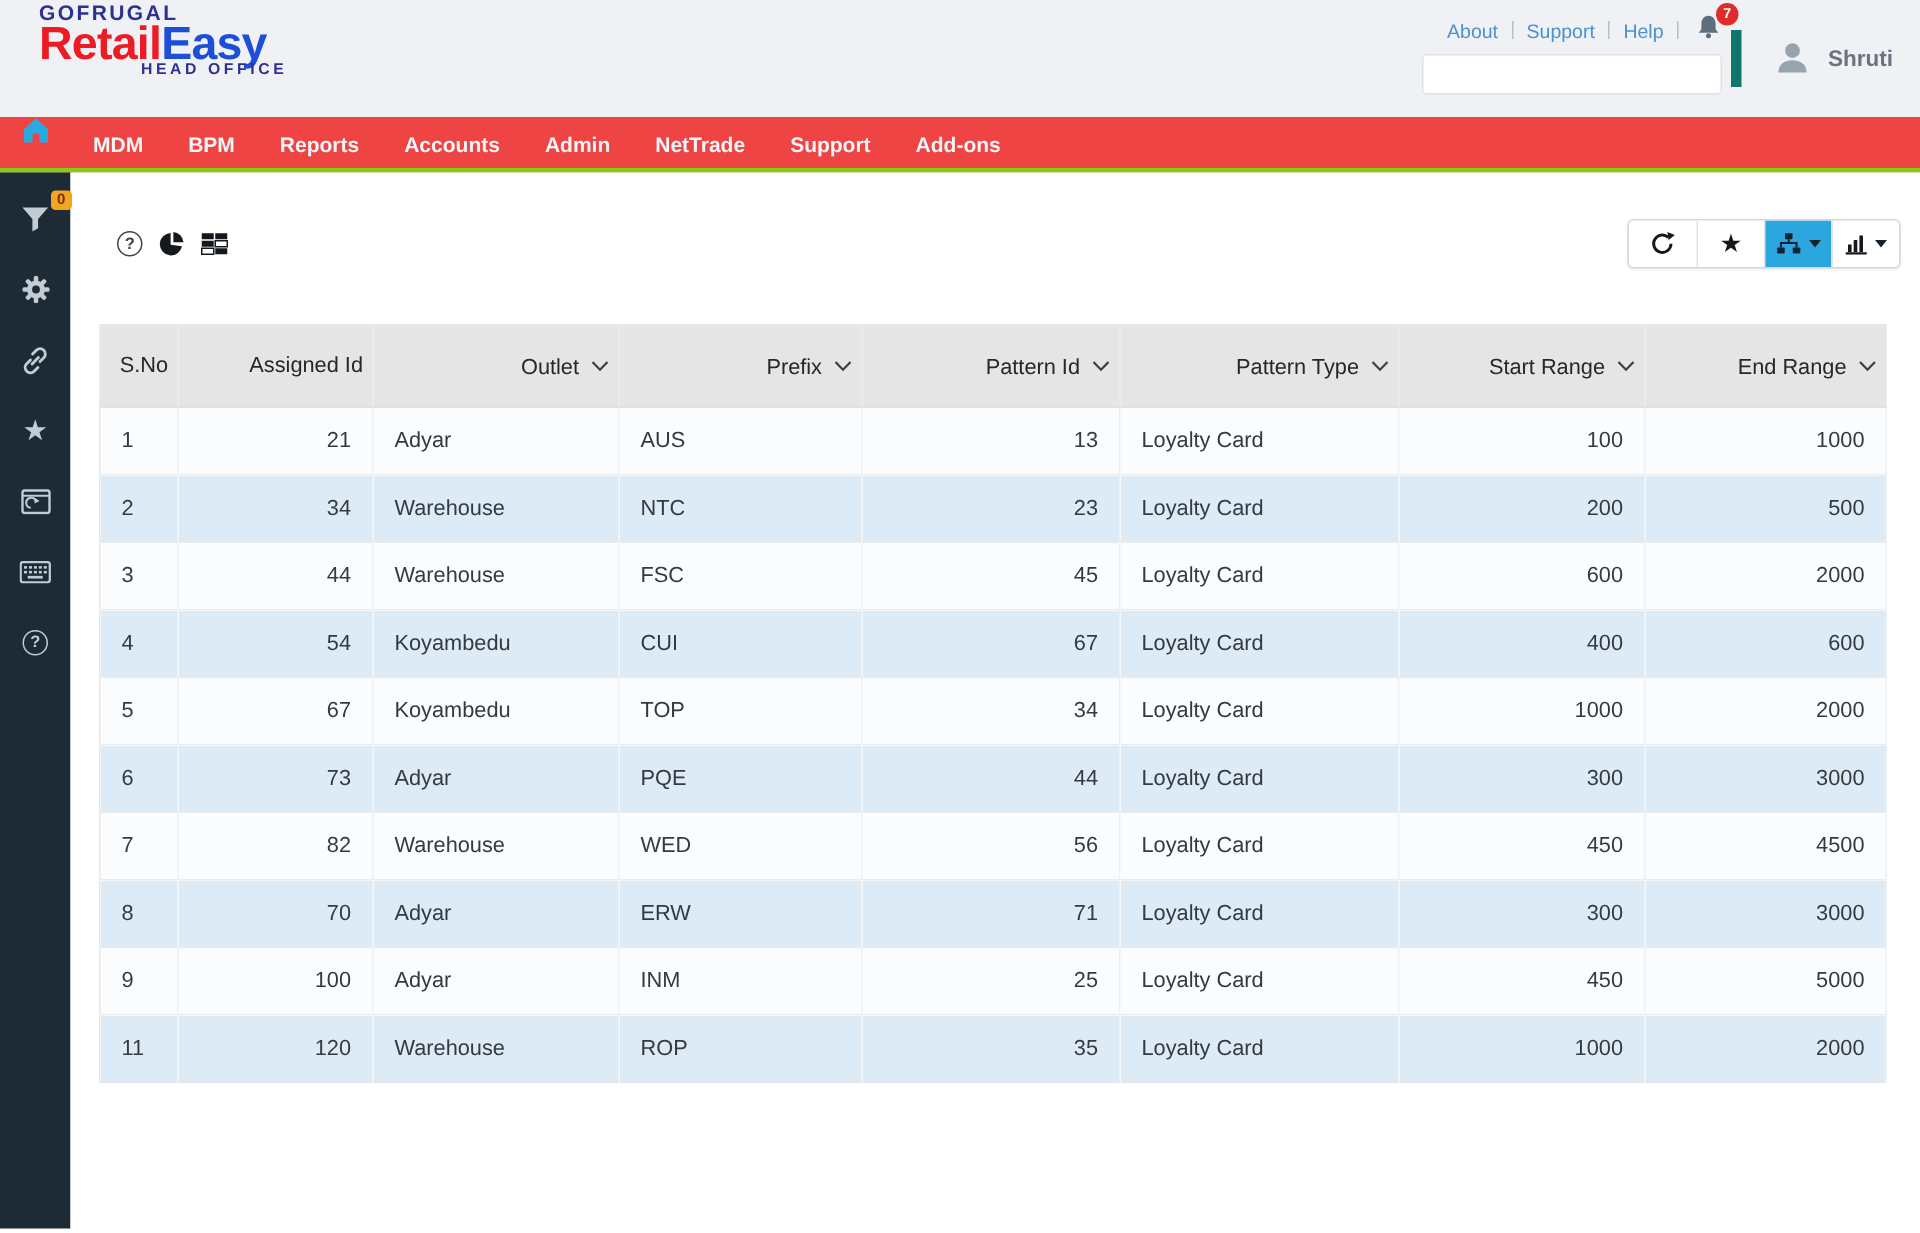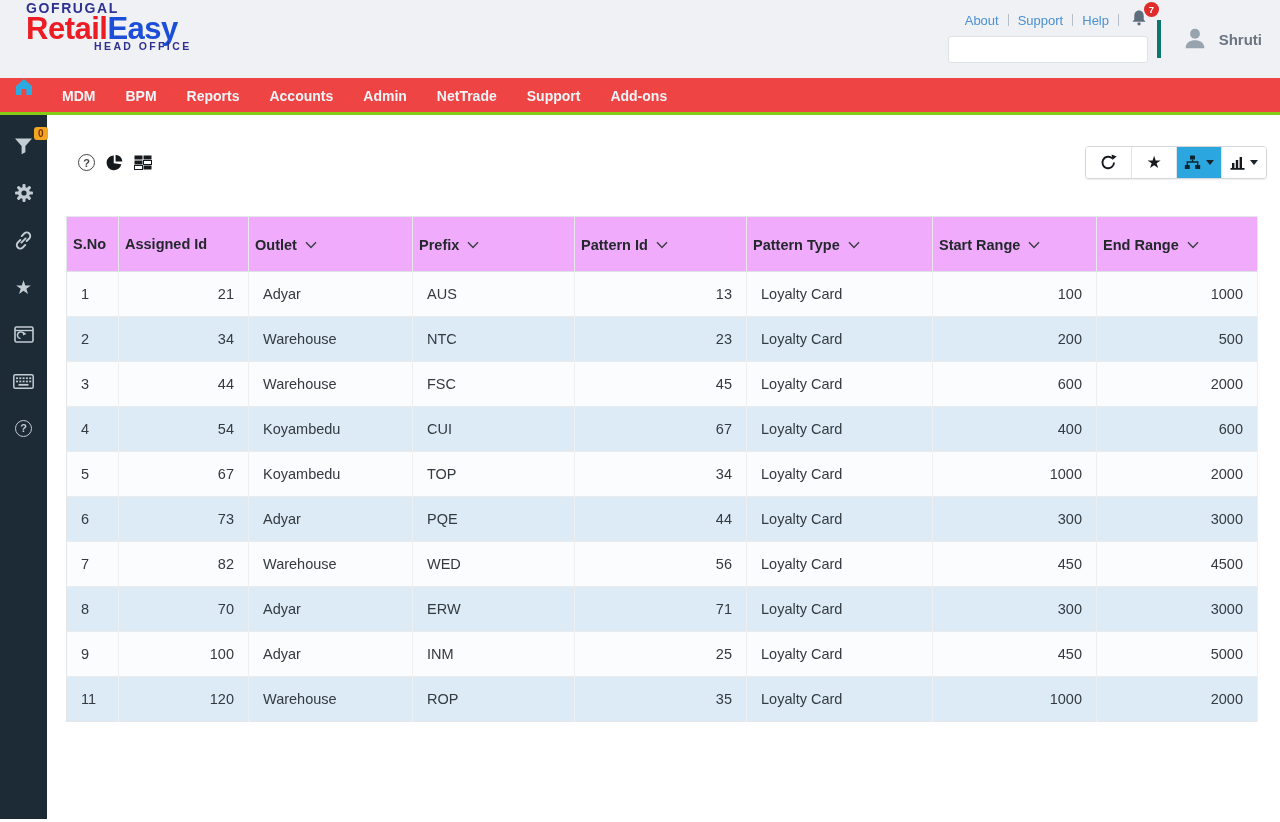--- a/index.html
+++ b/index.html
@@ -21,21 +21,21 @@
   .lsep { width: 1px; height: 12px; background: #b6bfc8; }
   .bell-wrap { position: relative; margin-left: 2px; cursor: pointer; }
   .bell-badge { position: absolute; top: -7px; right: -11px; min-width: 15px; height: 15px; border-radius: 50%;
     background: #e02b2b; color: #fff; font-size: 9.5px; font-weight: bold; display: flex; align-items: center; justify-content: center; }
   .searchbox { margin-top: 6px; width: 200px; height: 27px; background: #fff; border: 1px solid #e0e3e6;
     border-radius: 3px; display: flex; align-items: center; padding-right: 8px; }
   .searchbox input { border: none; outline: none; flex: 1; height: 100%; padding: 0 8px; font-size: 13px;
     font-family: "Liberation Sans", sans-serif; background: transparent; }
 
   .user-block { position: absolute; right: 18px; top: 20px; height: 38px; display: flex; align-items: center;
-    gap: 10px; padding-left: 20px; border-left: 4px solid #0f766e; cursor: pointer; }
+    gap: 10px; padding-left: 20px; border-left: 7px solid #0f766e; cursor: pointer; }
   .user-name { font-size: 15px; font-weight: bold; color: #6b7480; }
 
   
   .navbar { height: 37px; background: #ef4444; display: flex; align-items: flex-start; border-bottom: 3px solid #84cc16; }
   .nav-home { width: 47px; display: flex; align-items: center; justify-content: center; cursor: pointer; }
   .nav-item { padding: 0 15px; color: #f2f5f7; font-size: 14px; font-weight: 600; text-decoration: none; cursor: pointer; line-height: 37px; }
 
   
   .content-row { display: flex; height: 704px; }
   .sidebar { width: 47px; background: #1c2b35; display: flex; flex-direction: column; align-items: center;
@@ -64,22 +64,22 @@
   .caret { width: 0; height: 0; border-left: 4px solid transparent; border-right: 4px solid transparent;
     border-top: 5px solid #1a222b; margin-left: 5px; }
   .tb-star { font-size: 17px; color: #15191d; line-height: 17px; }
 
   .action-row { margin-top: 11px; display: flex; gap: 7px; }
   .btn-cyan { background: #17a5c6; color: #fff; border: none; border-radius: 4px; height: 27px; padding: 0 21px;
     font-size: 14px; font-family: "Liberation Sans", sans-serif; cursor: pointer; }
 
   
   #grid { margin-top: 37px; width: 1192px; border-collapse: collapse; border: 1px solid #e4e6e9; table-layout: fixed; }
-  #grid th { height: 55px; background: #f0abfc; font-size: 14.5px; font-weight: bold; color: #24282c;
-    border-right: 1px solid #e7e9eb; border-bottom: 1px solid #dfe2e5; text-align: left; padding: 0 6px; cursor: default; }
+  #grid th { height: 55px; background: #e5e5e5; font-size: 14.5px; font-weight: normal; color: #24282c;
+    border-right: 1px solid #e7e9eb; border-bottom: 1px solid #dfe2e5; text-align: right; padding: 0 6px; cursor: default; }
   #grid td { height: 45px; font-size: 14.5px; color: #343a40; padding: 0 14px;
     border-right: 1px solid #edeff1; border-top: 1px solid #e9ebed; overflow: hidden; white-space: nowrap; }
   #grid tbody tr:nth-child(odd) { background: #fbfcfd; }
   #grid tbody tr:nth-child(even) { background: #dcebf6; }
   #grid th:nth-child(1) { width: 52px; }
   #grid th:nth-child(2) { width: 130px; }
   #grid th:nth-child(3) { width: 164px; }
   #grid th:nth-child(4) { width: 162px; }
   #grid th:nth-child(5) { width: 172px; }
   #grid th:nth-child(6) { width: 186px; }

